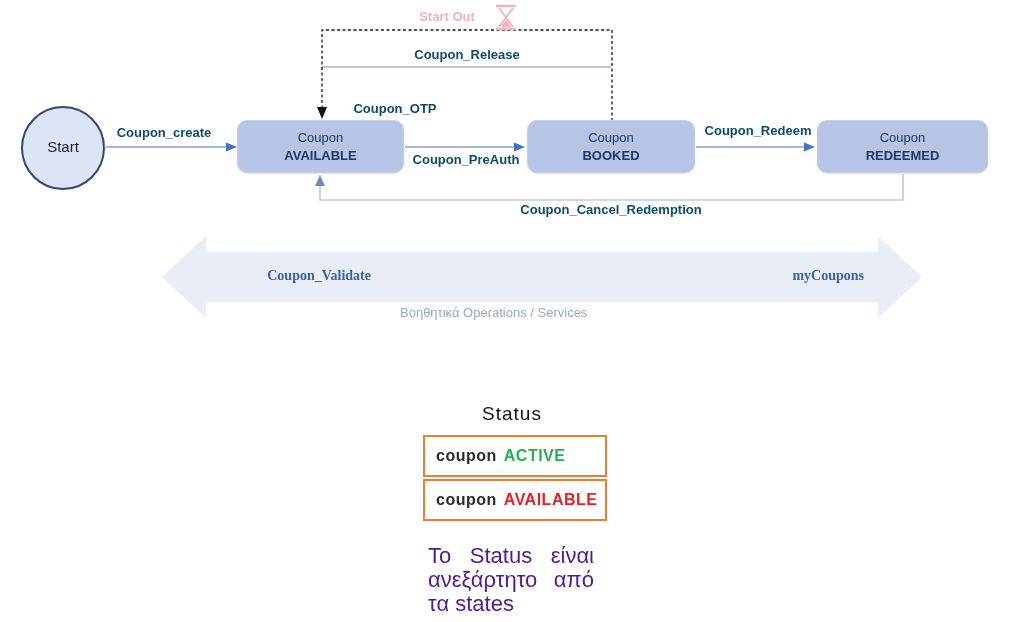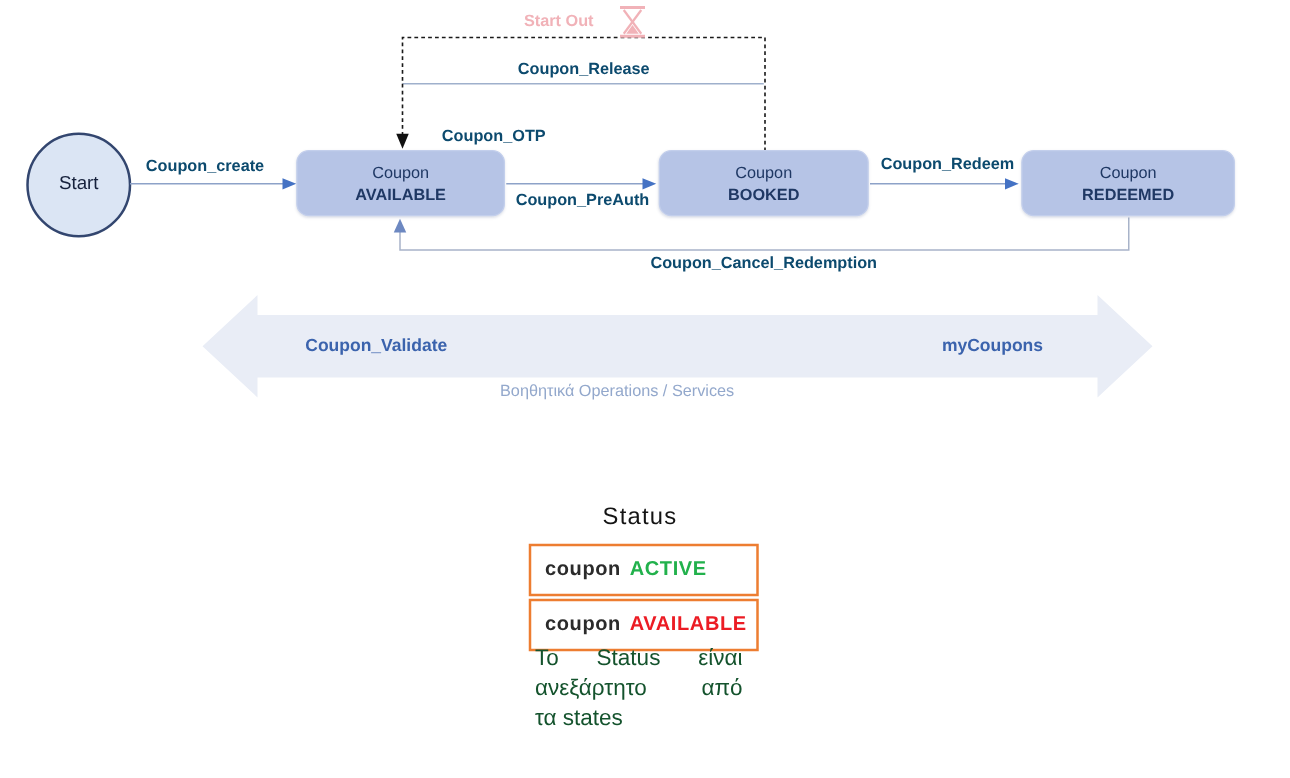--- a/index.html
+++ b/index.html
@@ -55,22 +55,23 @@
   .lbl-release { left: 407px; top:  47px; width: 120px; }
   .lbl-cancel  { left: 511px; top: 202px; width: 200px; }
   .lbl-timeout { left: 402px; top:   9px; width:  90px; color: #f1b2b8; }
 
   
   .aux-label {
     position: absolute;
     font-size: 14px;
     font-weight: bold;
     color: #3b63ad;
-    text-align: center;
+    text-align: right;
     white-space: nowrap;
+    font-family: Liberation Serif, serif;
   }
   .lbl-validate  { left: 231px; top: 268px; width: 140px; }
   .lbl-mycoupons { left: 724px; top: 268px; width: 140px; }
   .lbl-aux-caption {
     position: absolute; left: 400px; top: 305px; width: 240px;
     font-size: 13px; color: #93a8cc; white-space: nowrap;
   }
 
   
   .legend-title {
@@ -84,22 +85,22 @@
     font-size: 16px; font-weight: bold; letter-spacing: 0.5px;
   }
   .legend-box .prefix { color: #2b2b2b; }
   .legend-box .value  { margin-left: 7px; }
   .legend-box-active   { top: 435px; }
   .legend-box-inactive { top: 479px; }
   .value-active   { color: #22b14c; }
   .value-inactive { color: #ec1c24; }
 
   .legend-note {
-    position: absolute; left: 428px; top: 514px; width: 166px;
-    font-size: 18px; color: #14532d; line-height: 24px;
+    position: absolute; left: 428px; top: 544px; width: 166px;
+    font-size: 22px; color: #4c1d95; line-height: 24px;
   }
   .legend-note .jline { text-align: justify; text-align-last: justify; }
   .legend-note .lline { text-align: left; }
 </style>
 </head>
 <body>
 
 <div class="canvas">
 
   <svg class="layer" viewBox="0 0 1032 622" aria-hidden="true">

